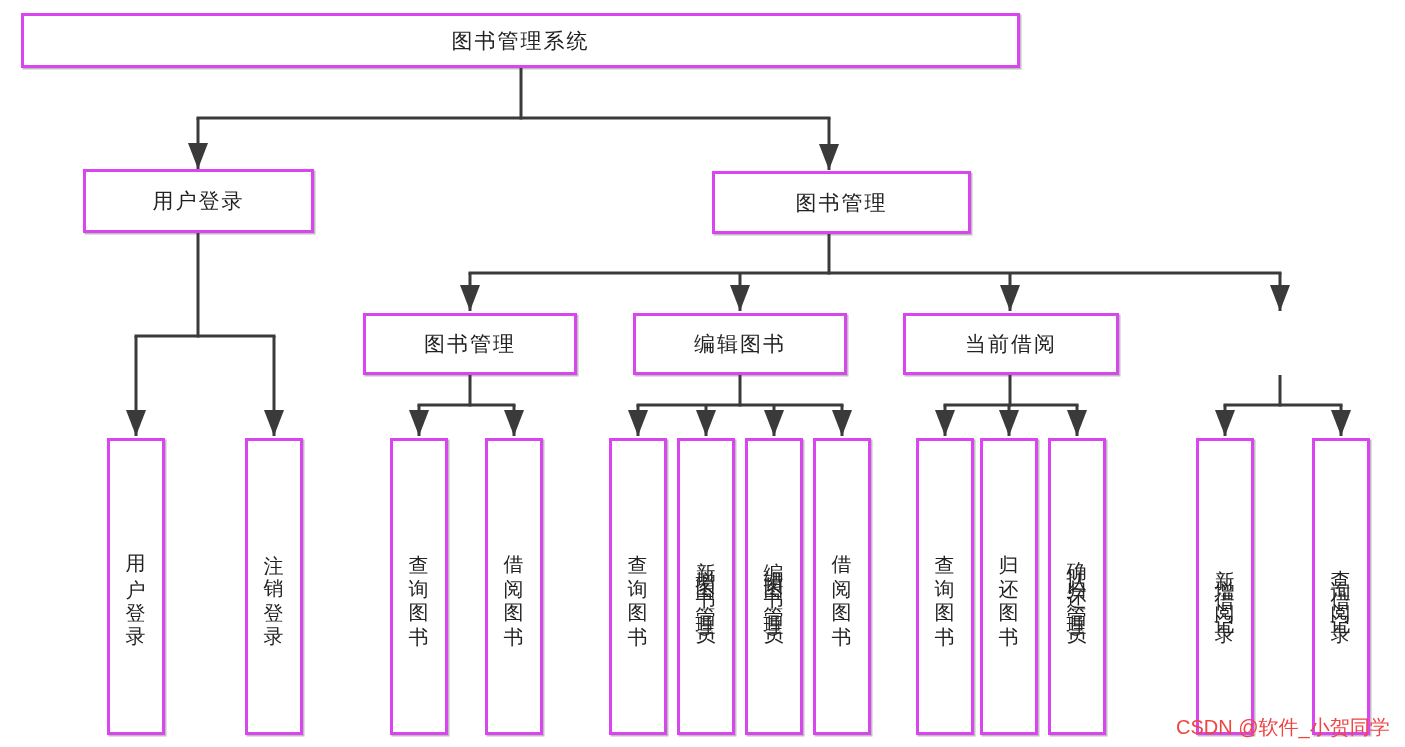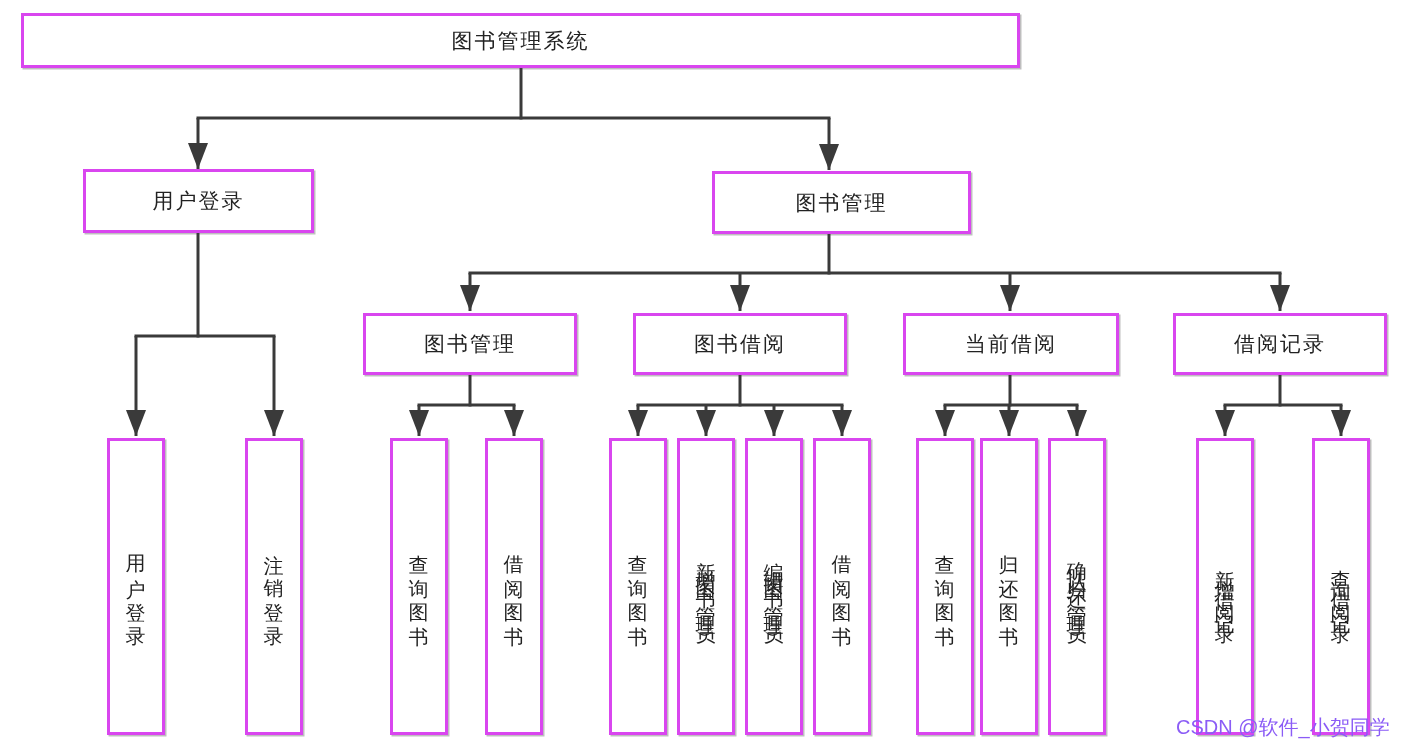--- a/index.html
+++ b/index.html
@@ -29,21 +29,21 @@
     font-size:20px;color:#222222;
     line-height:1;
     white-space:nowrap;
   }
   .vshort{letter-spacing:24px;}
   .vmid{letter-spacing:11px;}
   .vlong{letter-spacing:9px;}
   .watermark{
     position:absolute;left:1176px;top:714px;
     font-family:"Liberation Sans","DejaVu Sans",sans-serif;
-    font-size:20px;color:#8b5cf6;
+    font-size:20px;color:#ef4444;
     white-space:nowrap;
     z-index:3;
     text-align:center;
   }
 </style>
 </head>
 <body>
 
 <div class="canvas">
 
@@ -105,27 +105,24 @@
     <span class="hlabel">用户登录</span>
   </div>
   <div class="node" style="left:712px;top:171px;width:259px;height:63px">
     <span class="hlabel">图书管理</span>
   </div>
 
   <div class="node" style="left:363px;top:313px;width:214px;height:62px">
     <span class="hlabel">图书管理</span>
   </div>
   <div class="node" style="left:633px;top:313px;width:214px;height:62px">
-    <span class="hlabel">图书借阅</span>
+    <span class="hlabel">编辑图书</span>
   </div>
   <div class="node" style="left:903px;top:313px;width:216px;height:62px">
     <span class="hlabel">当前借阅</span>
-  </div>
-  <div class="node" style="left:1173px;top:313px;width:214px;height:62px">
-    <span class="hlabel">借阅记录</span>
   </div>
 
   <div class="node leaf" style="left:107px;top:438px;width:58px;height:297px">
     <span class="vtext vshort">用户登录</span>
   </div>
   <div class="node leaf" style="left:245px;top:438px;width:58px;height:297px">
     <span class="vtext vshort">注销登录</span>
   </div>
 
   <div class="node leaf" style="left:390px;top:438px;width:58px;height:297px">

